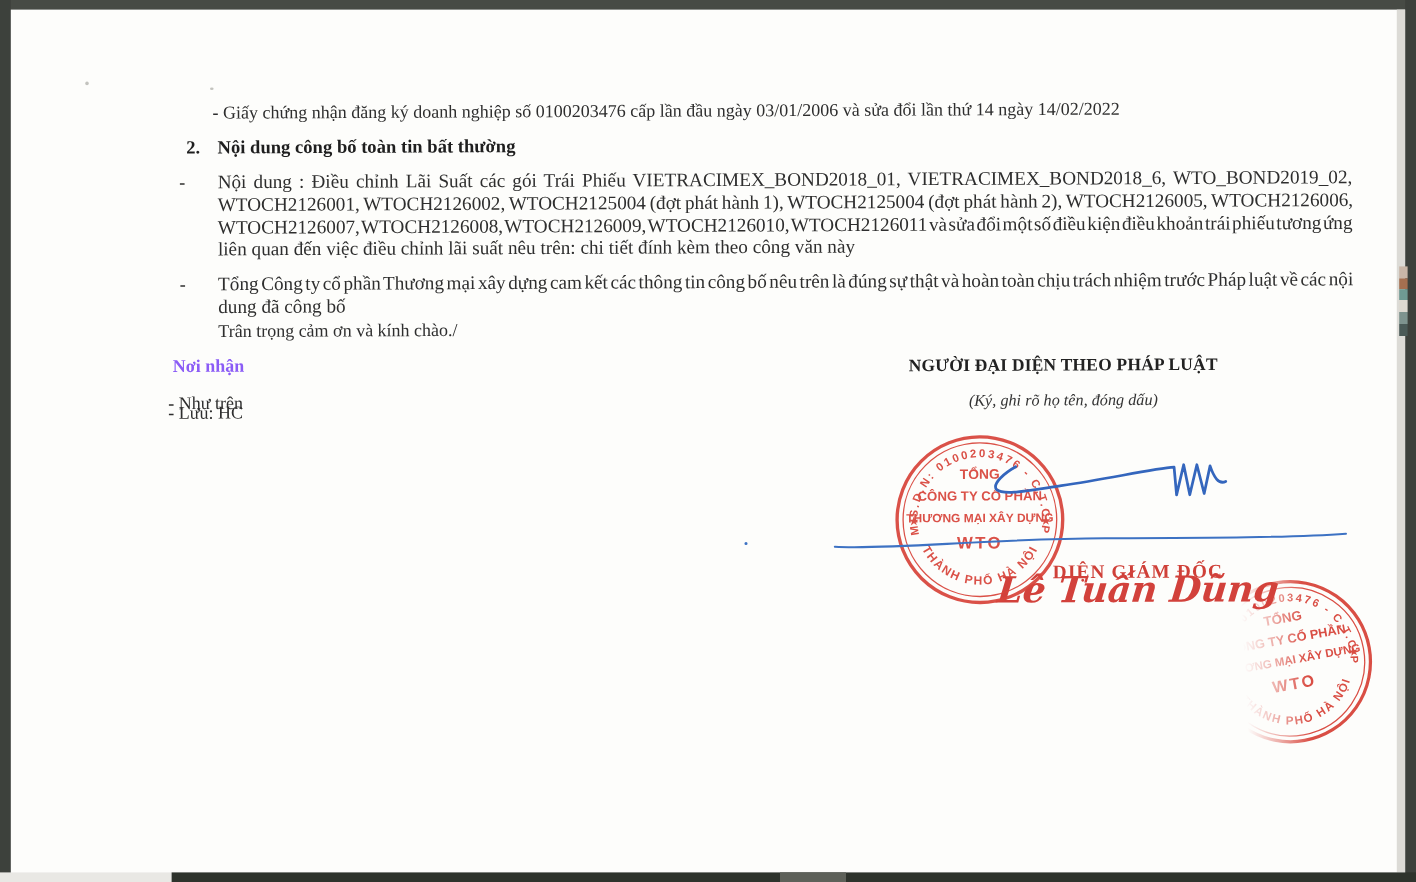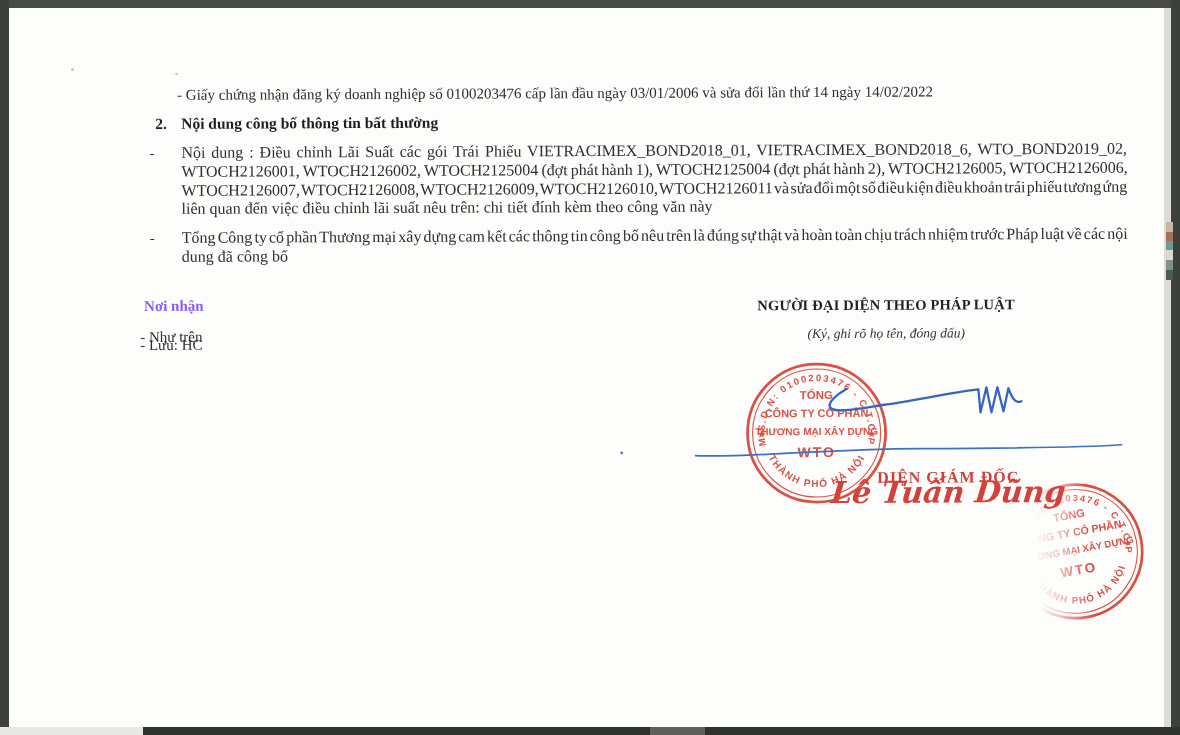--- a/index.html
+++ b/index.html
@@ -57,36 +57,37 @@
 </head>
 <body>
 
 <div id="frame">
 
   <div id="content">
 
     <div class="t" style="left:178px; top:84px;">- Giấy chứng nhận đăng ký doanh nghiệp số 0100203476 cấp lần đầu ngày 03/01/2006 và sửa đổi lần thứ 14 ngày 14/02/2022</div>
 
     <div class="t bold" style="left:156px; top:113px; font-size:15.5px; color:#1e1e1e;">2.</div>
-    <div class="t bold" style="left:182px; top:113px; font-size:15.5px; color:#1e1e1e;">Nội dung công bố thông tin bất thường</div>
+    <div class="t bold" style="left:182px; top:113px; font-size:15.5px; color:#1e1e1e;">Nội dung công bố toàn tin bất thường</div>
 
     <div class="t" style="left:150px; top:142px;">-</div>
     <div class="jpara" style="left:182px; top:142px;">
       <div class="jline"><span style="word-spacing: 1.92308px;">Nội dung : Điều chỉnh Lãi Suất các gói Trái Phiếu VIETRACIMEX_BOND2018_01, VIETRACIMEX_BOND2018_6, WTO_BOND2019_02,</span></div>
       <div class="jline"><span style="word-spacing: -0.846154px;">WTOCH2126001, WTOCH2126002, WTOCH2125004 (đợt phát hành 1), WTOCH2125004 (đợt phát hành 2), WTOCH2126005, WTOCH2126006,</span></div>
       <div class="jline"><span style="word-spacing: -2.70588px;">WTOCH2126007, WTOCH2126008, WTOCH2126009, WTOCH2126010, WTOCH2126011 và sửa đổi một số điều kiện điều khoản trái phiếu tương ứng</span></div>
       <div class="lastline">liên quan đến việc điều chỉnh lãi suất nêu trên: chi tiết đính kèm theo công văn này</div>
     </div>
 
     <div class="t" style="left:150px; top:227px;">-</div>
     <div class="jpara" style="left:182px; top:227px;">
       <div class="jline"><span style="word-spacing: -1.87879px;">Tổng Công ty cổ phần Thương mại xây dựng cam kết các thông tin công bố nêu trên là đúng sự thật và hoàn toàn chịu trách nhiệm trước Pháp luật về các nội</span></div>
       <div class="lastline">dung đã công bố</div>
     </div>
 
+    <div class="t" style="left:182px; top:266px;">Trân trọng cảm ơn và kính chào./</div>
 
     <div class="t bold" style="left:144px; top:295px; color:#8b5cf6;text-align:right;">Nơi nhận</div>
     <div class="t" style="left:140px; top:314px;margin-top:12px;">- Như trên</div>
     <div class="t" style="left:140px; top:334px;text-align:center;">- Lưu: HC</div>
 
     <div class="t" id="sig-heading">NGƯỜI ĐẠI DIỆN THEO PHÁP LUẬT</div>
     <div class="t" id="sig-sub">(Ký, ghi rõ họ tên, đóng dấu)</div>
     <div class="t" id="role">DIỆN GIÁM ĐỐC</div>
     <div class="t" id="signer">Lê Tuấn Dũng</div>
 

